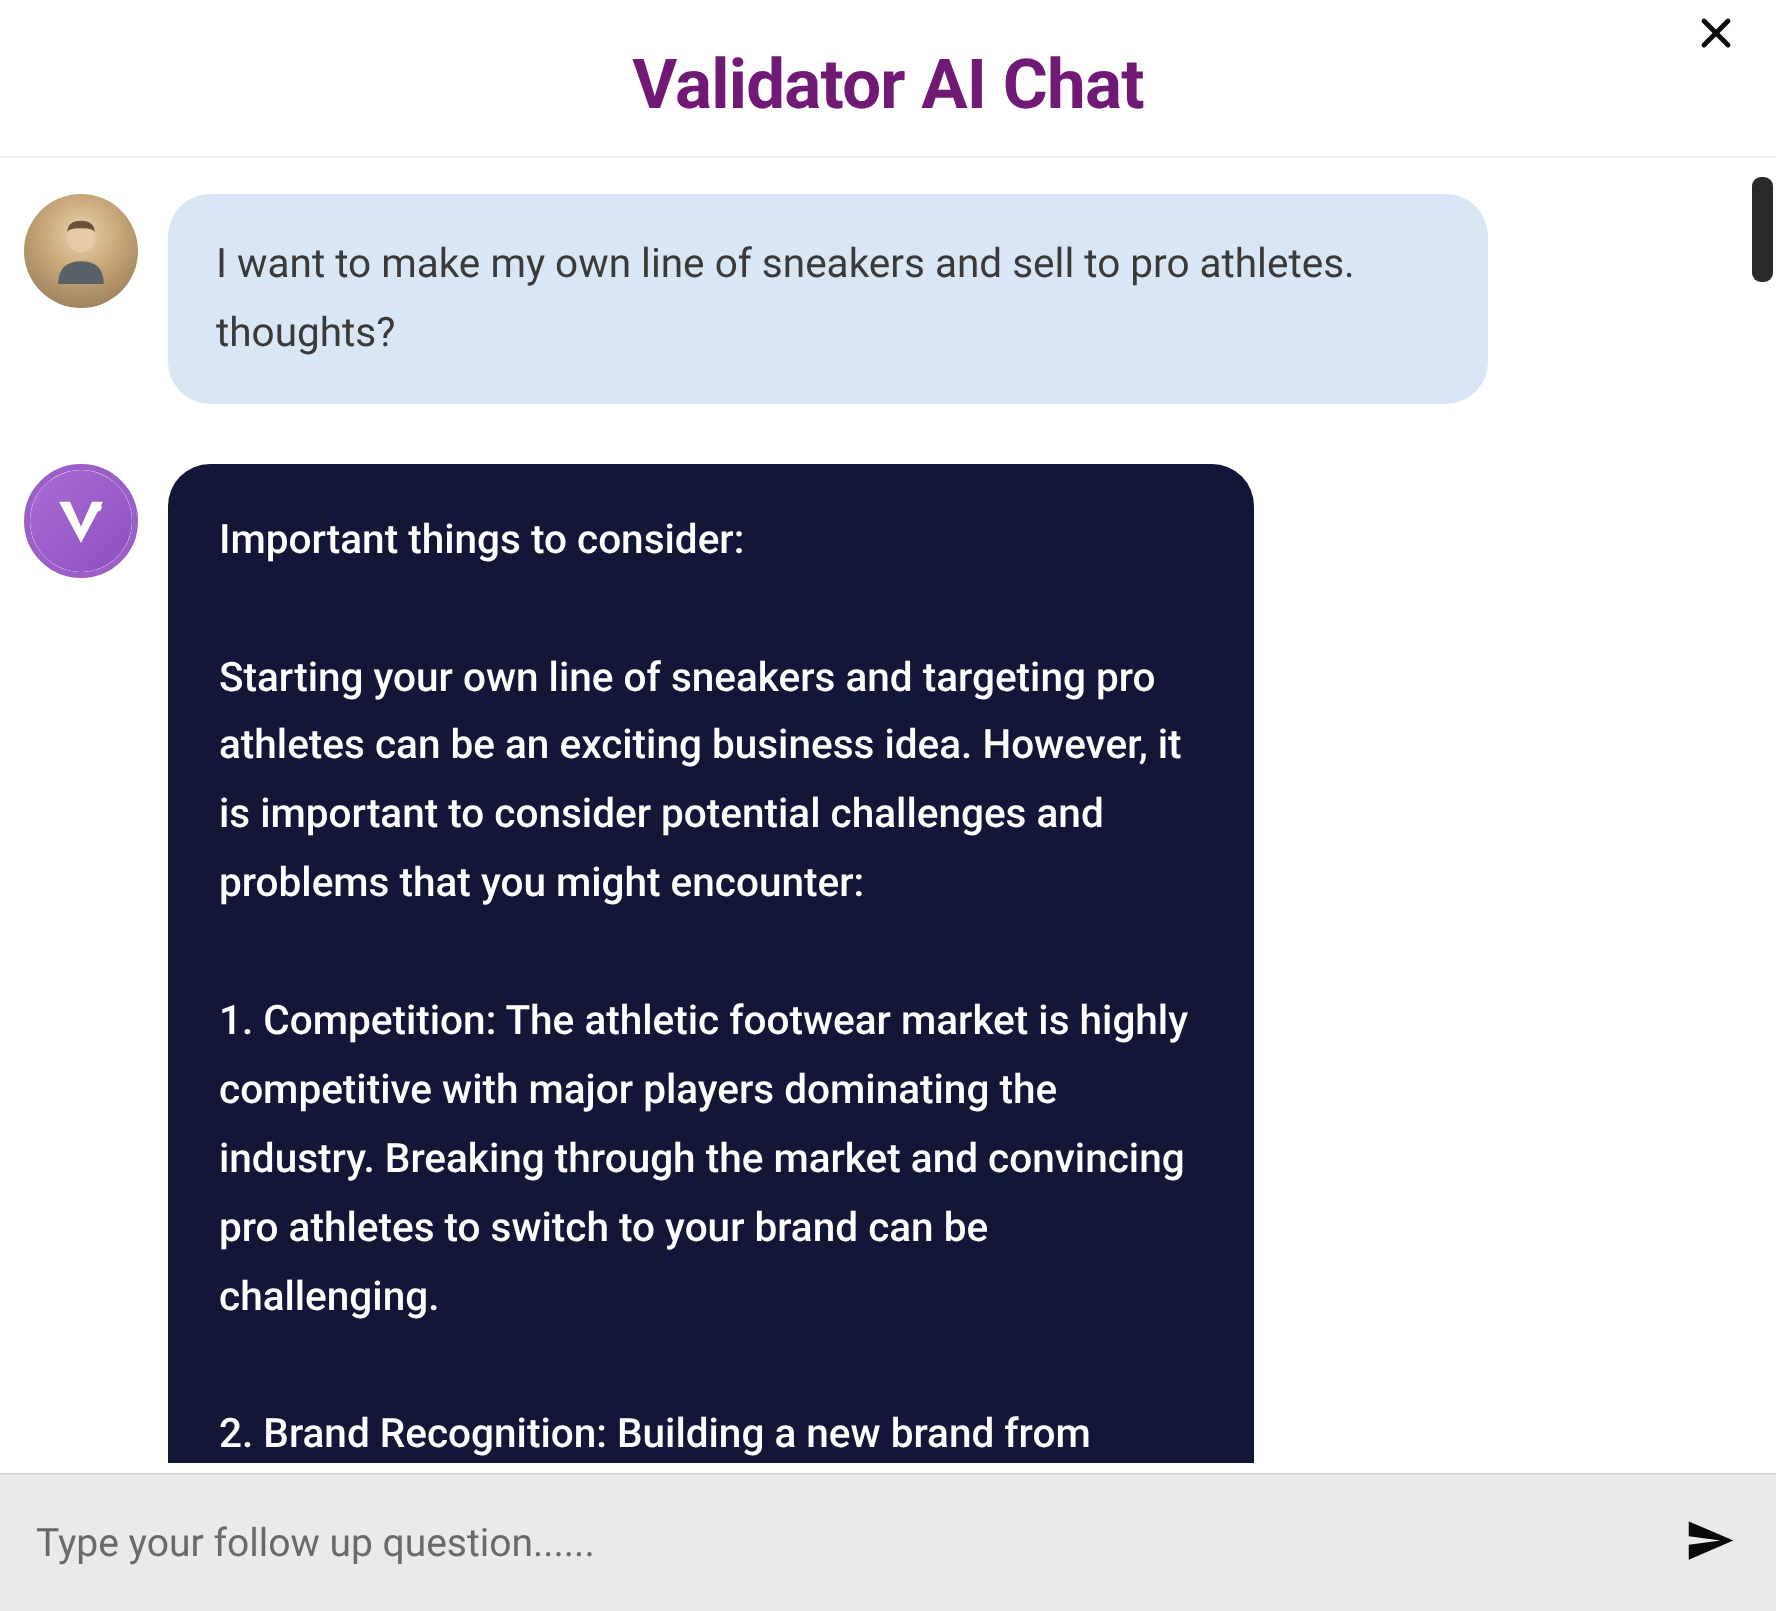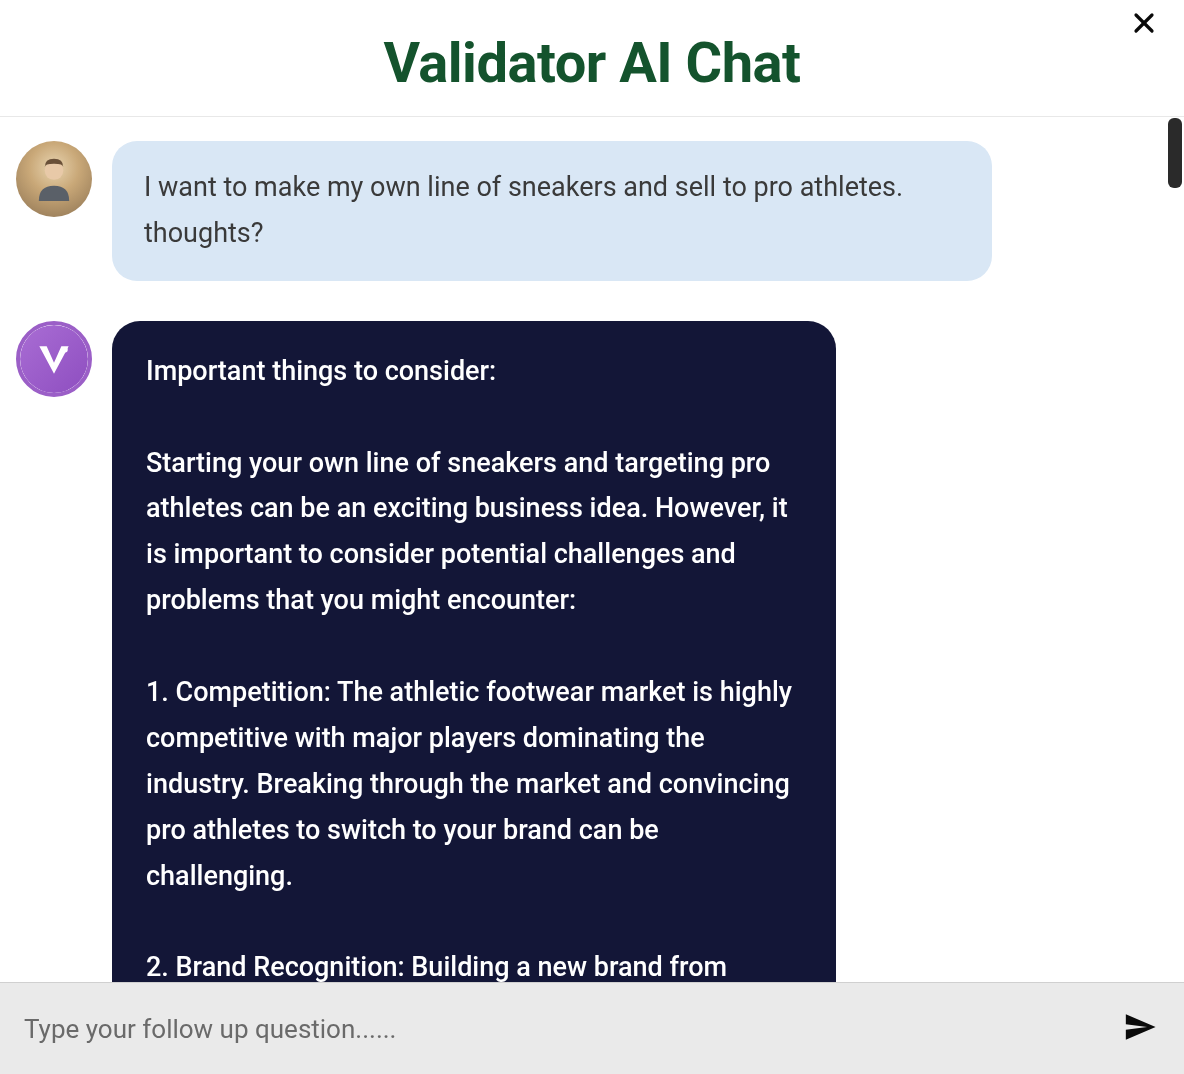--- a/index.html
+++ b/index.html
@@ -15,23 +15,23 @@
       overflow: hidden;
       position: relative;
     }
     .header {
       position: relative;
       padding: 30px 0 20px 0;
       text-align: center;
       border-bottom: 1px solid #e8e8e8;
     }
     .header-title {
-      font-size: 56px;
+      font-size: 46px;
       font-weight: 700;
-      color: #14532d;
+      color: #701a75;
       letter-spacing: -0.5px;
     }
     .close-btn {
       position: absolute;
       top: 8px;
       right: 24px;
       width: 32px;
       height: 32px;
       cursor: pointer;
       display: flex;
@@ -108,21 +108,20 @@
       border-radius: 28px;
       padding: 24px 32px;
       font-size: 27px;
       line-height: 1.7;
       max-width: 880px;
     }
     .bubble-user {
       background: #d9e7f5;
       color: #3a3a3a;
       font-weight: 400;
-      border-radius: 25px;
     }
     .bubble-bot {
       background: #131637;
       color: #ffffff;
       font-weight: 500;
       width: 724px;
       padding: 28px 34px;
       white-space: pre-wrap;
     }
     .input-bar {

